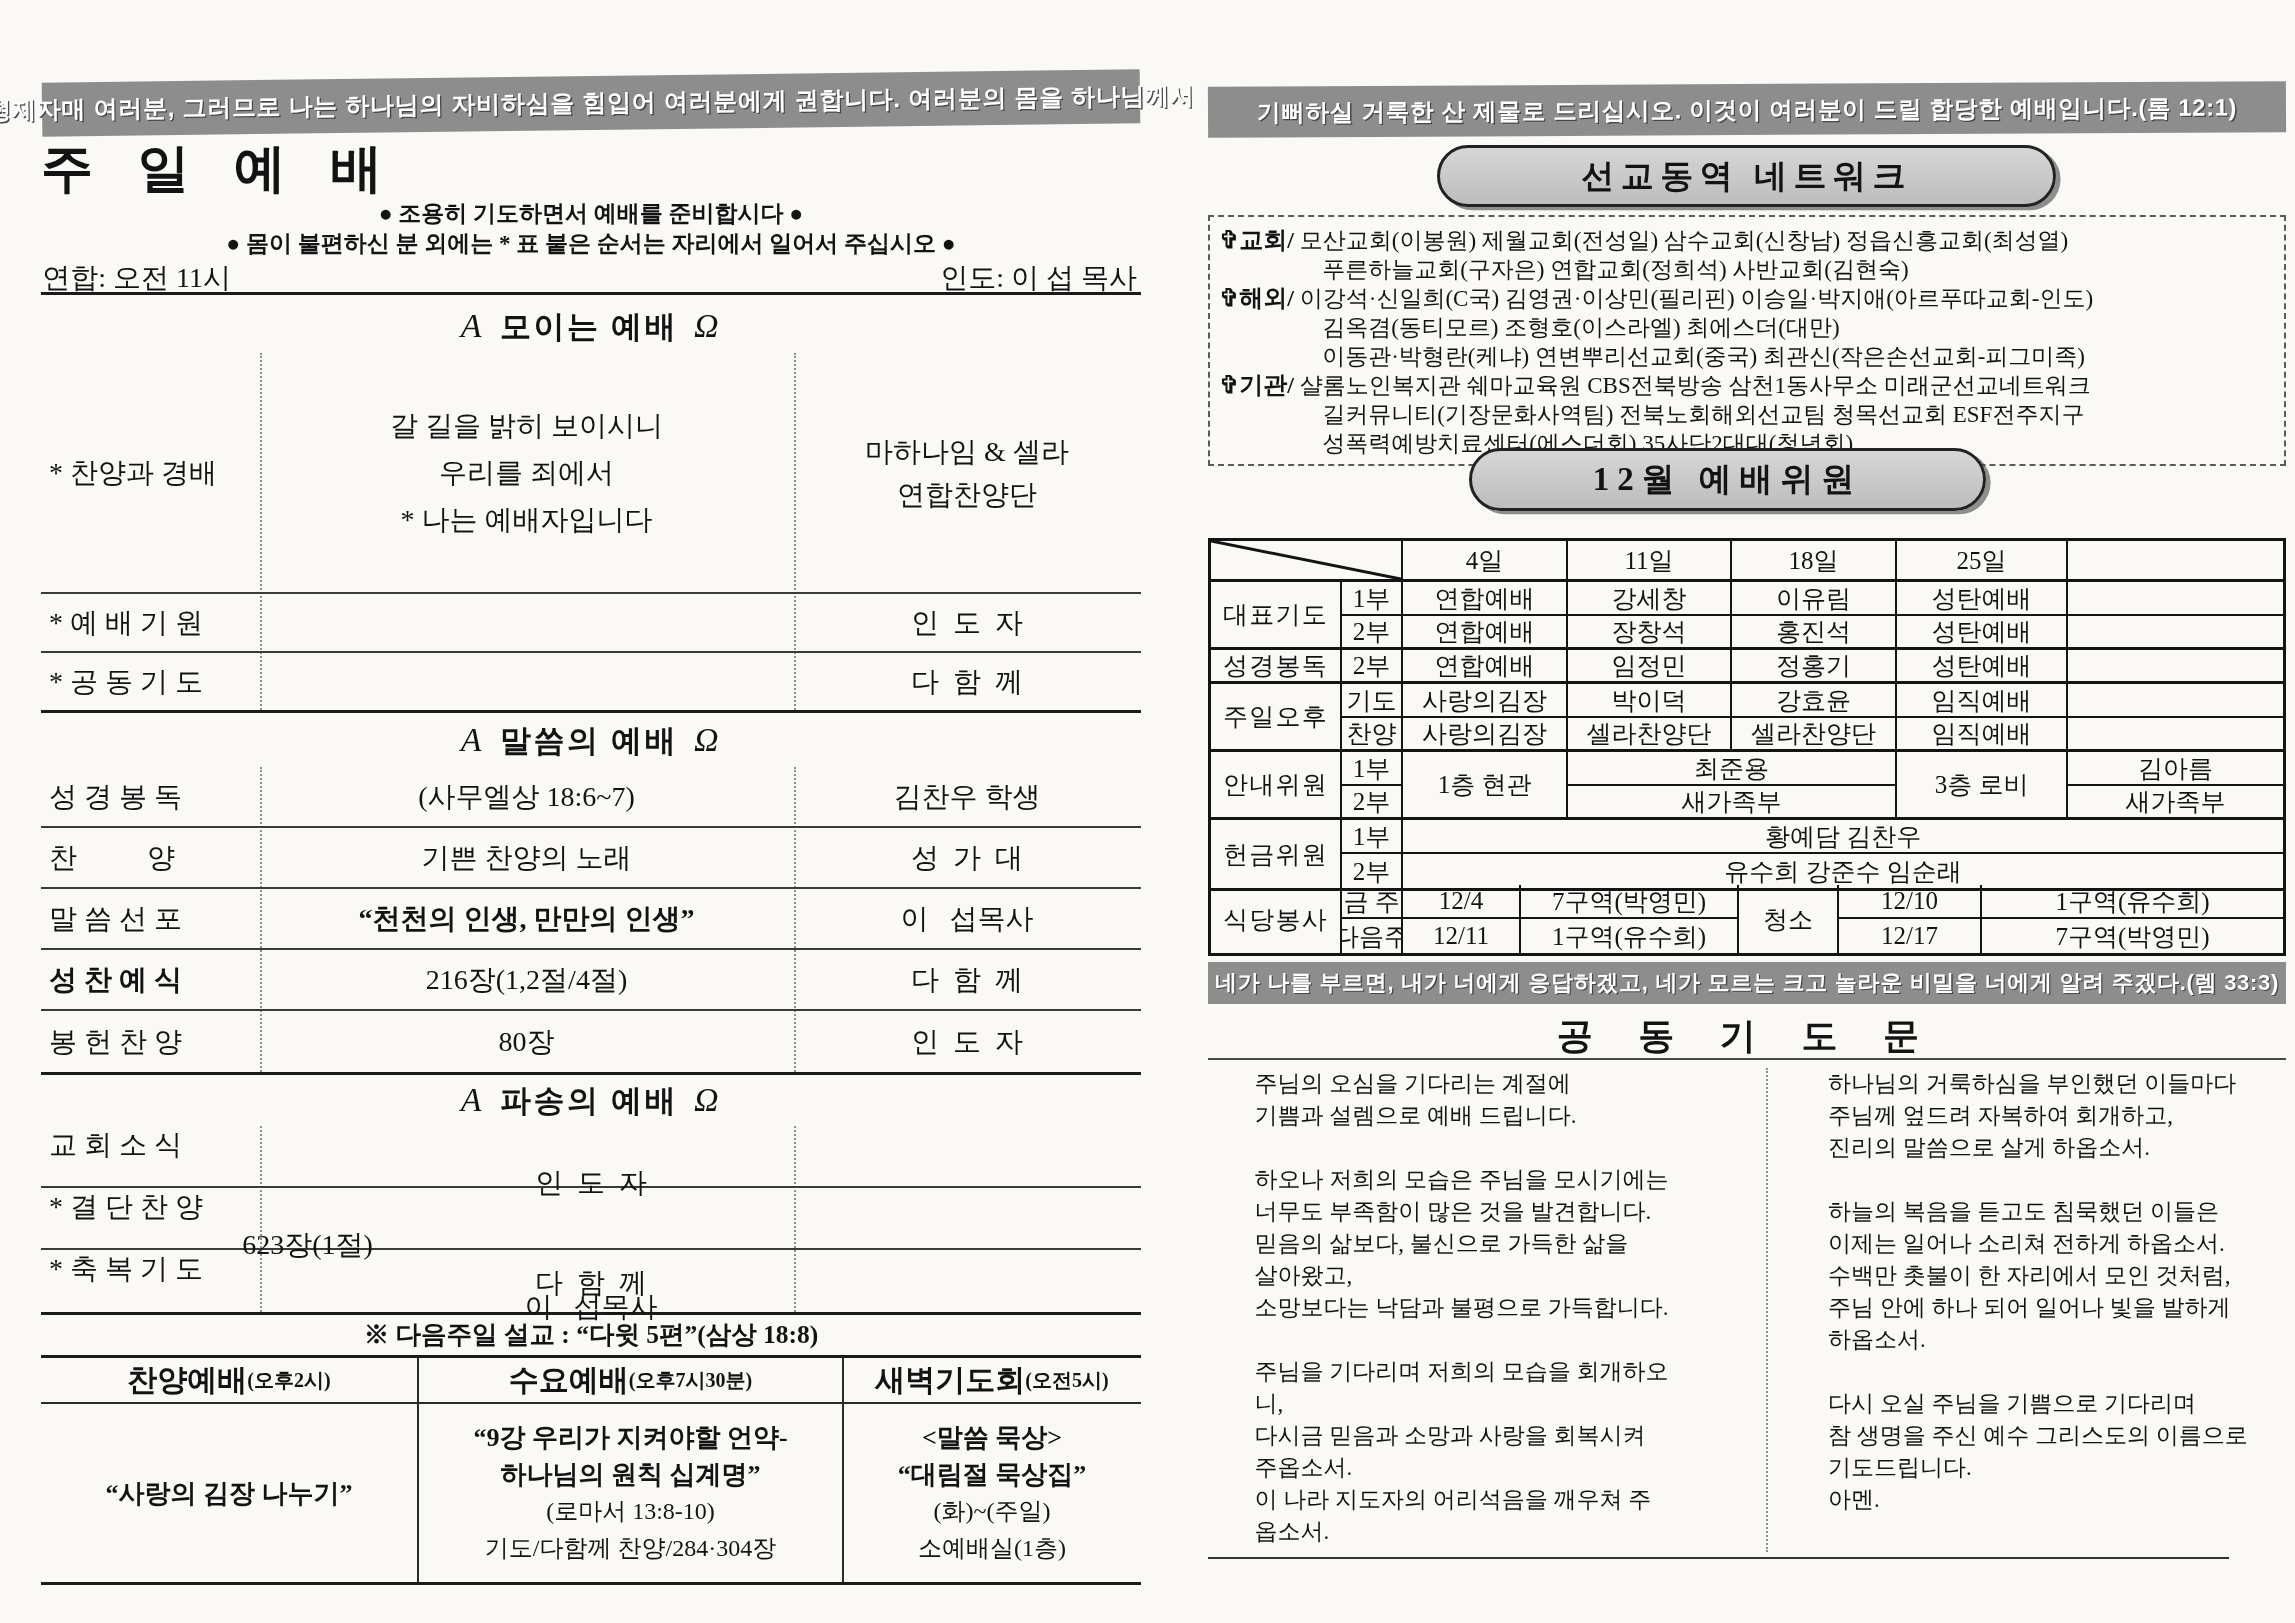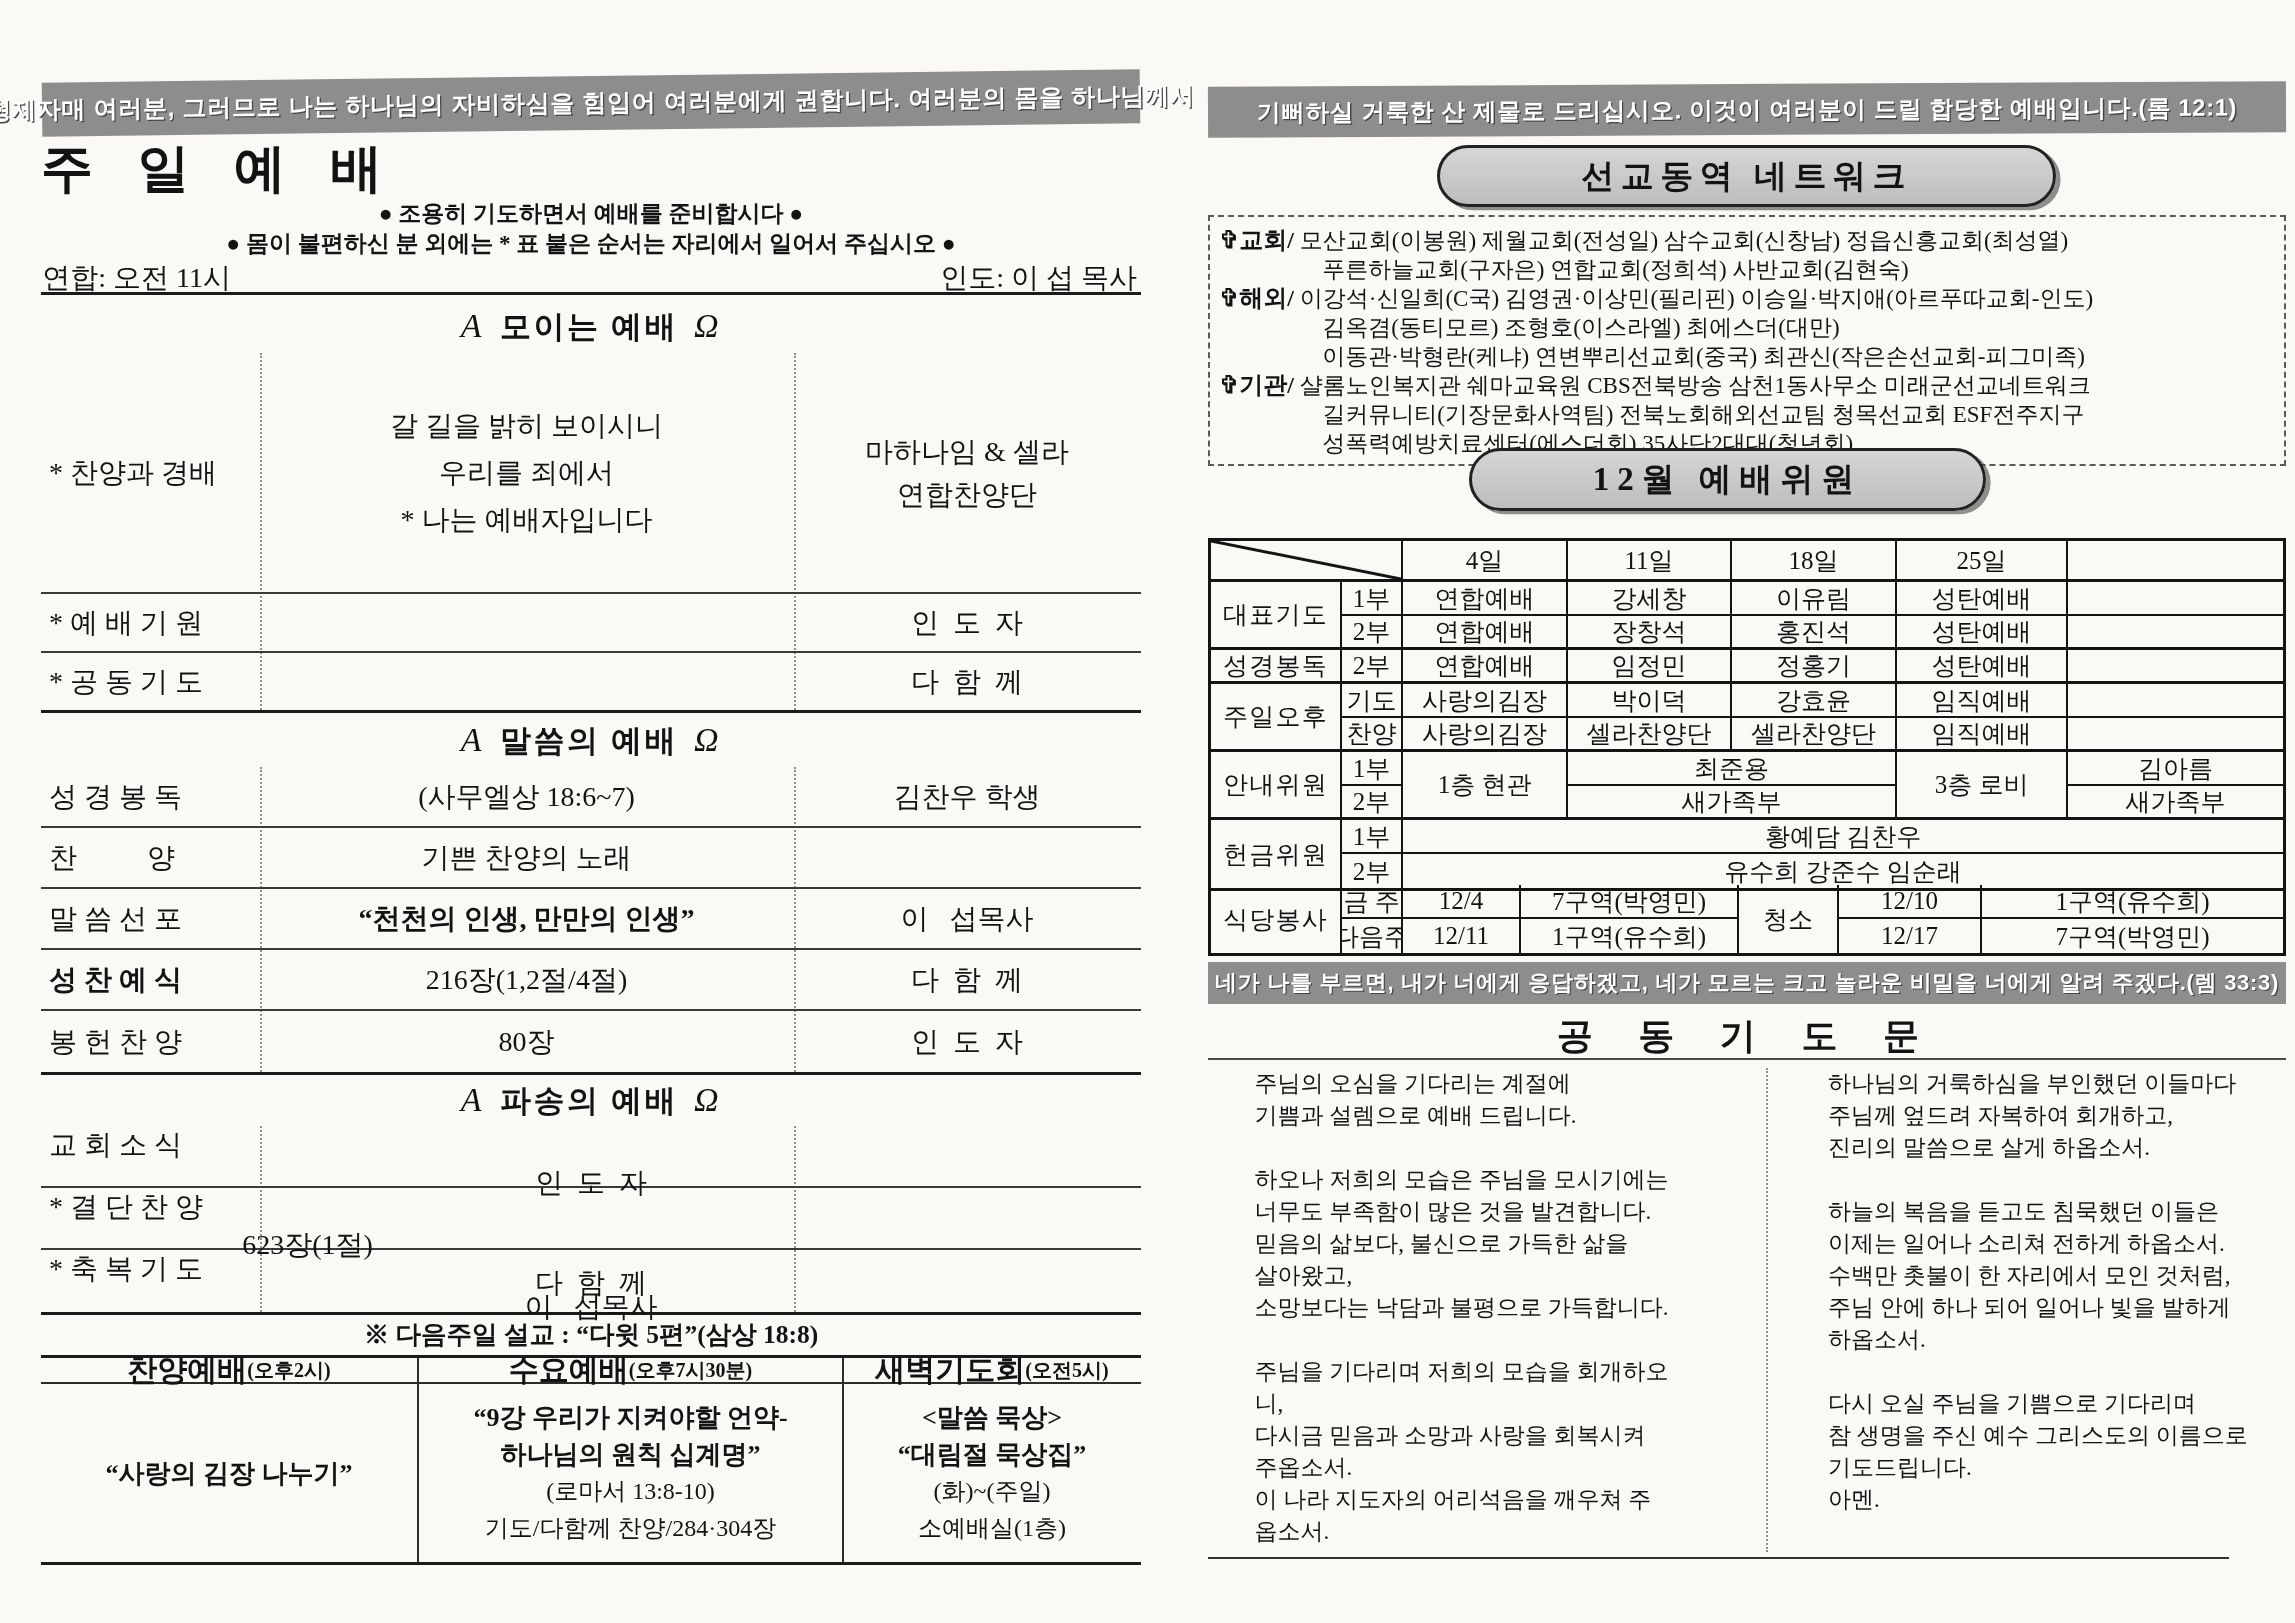--- a/index.html
+++ b/index.html
@@ -45,21 +45,21 @@
   .h-tall { height:241px; } .h-r1 { height:59px; } .h-r2 { height:57px; }
   .h-m { height:61px; } .h-p { height:62px;flex-direction:column; }
   .lines-wide div { line-height:47px; }
   .lines-mid  div { line-height:43px; }
   .b { font-weight:bold; }
   .next-week { position:absolute; top:1317px; width:100%; text-align:center;
     font-size:25.5px; font-weight:bold; }
 
   .schedule { position:absolute; top:1355px; left:0; width:1100px;
     border-top:3.3px solid #1b1b1b; border-bottom:3.3px solid #1b1b1b; }
-  .sch-head { display:flex; height:26px; border-bottom:2px solid #2b2b2b; }
+  .sch-head { display:flex; height:46px; border-bottom:2px solid #2b2b2b; }
   .sch-body { display:flex; height:178px; }
   .sch-c1 { width:378px; } .sch-c2 { width:425px; } .sch-c3 { width:296px; }
   .sch-cell { display:flex; align-items:center; justify-content:center; }
   .sch-head .sch-cell { font-weight:bold; }
   .sch-title { font-size:30px; font-weight:bold; }
   .sch-time { font-size:20px; font-weight:bold; }
   .br-solid { border-right:2px solid #2b2b2b; }
   .sch-stack { flex-direction:column; }
   .sch-line { font-size:24px; line-height:37px; }
   .sch-line.b { font-size:26px; }
@@ -161,20 +161,21 @@
       <div class="vdot" style="left:219px;"></div>
       <div class="vdot" style="left:753px;"></div>
       <div class="wrow h-m">
         <div class="wl">성 경 봉 독</div>
         <div class="wc">(사무엘상 18:6~7)</div>
         <div class="wr">김찬우 학생</div>
       </div>
       <div class="wrow h-m">
         <div class="wl">찬          양</div>
         <div class="wc">기쁜 찬양의 노래</div>
+        <div class="wr">성  가  대</div>
       </div>
       <div class="wrow h-m">
         <div class="wl">말 씀 선 포</div>
         <div class="wc b">“천천의 인생, 만만의 인생”</div>
         <div class="wr">이   섭목사</div>
       </div>
       <div class="wrow h-m">
         <div class="wl b">성 찬 예 식</div>
         <div class="wc">216장(1,2절/4절)</div>
         <div class="wr">다  함  께</div>

